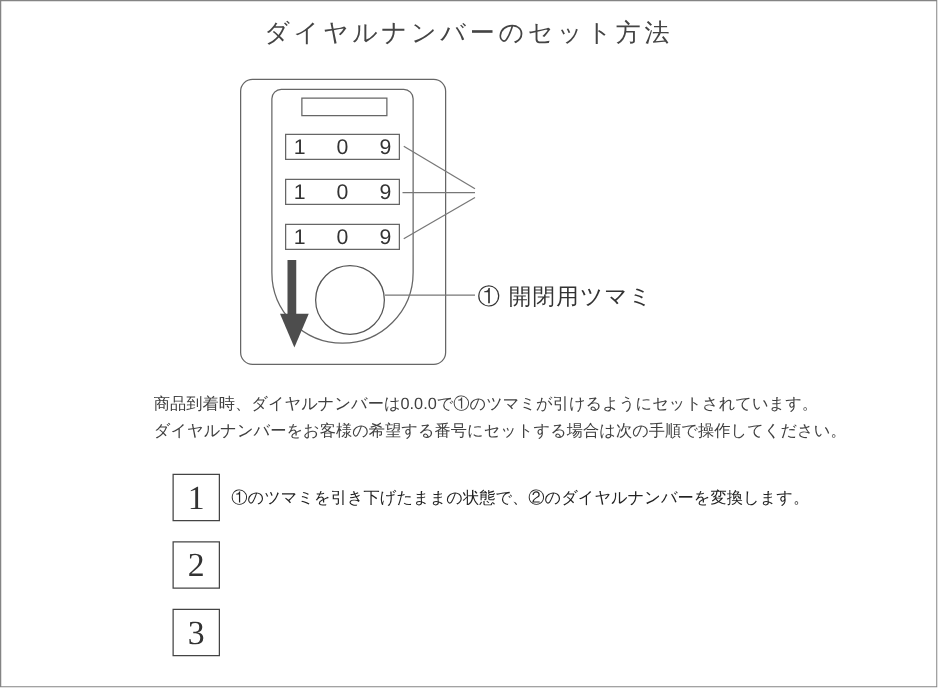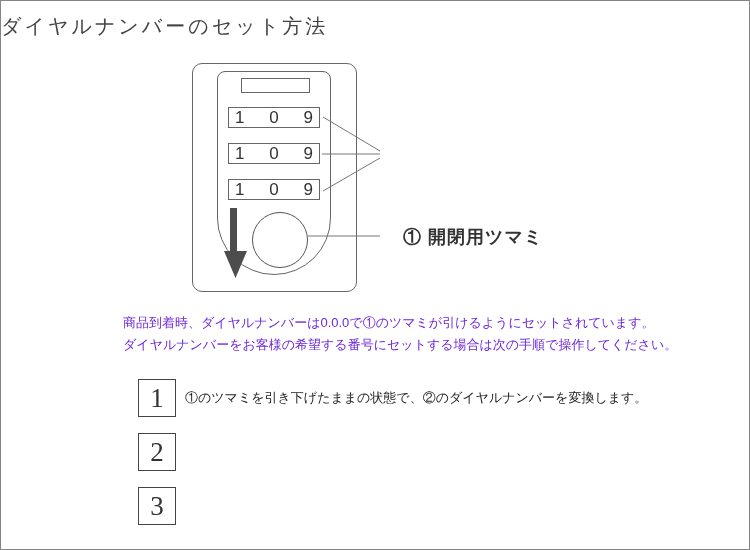--- a/index.html
+++ b/index.html
@@ -13,21 +13,21 @@
     font-family: "Liberation Sans", sans-serif;
     color: #333333;
     overflow: hidden;
   }
   .title {
     position: absolute;
     top: 12px;
     left: 0;
     width: 100%;
     margin: 0;
-    text-align: left;
+    text-align: center;
     font-size: 20px;
     font-weight: normal;
     letter-spacing: 3px;
     color: #444444;
   }
   
   .lock-body {
     position: absolute;
     left: 191px; top: 62px;
     width: 163px; height: 227px;
@@ -85,28 +85,28 @@
     pointer-events: none;
   }
   .part-label {
     position: absolute;
     font-size: 18px;
     letter-spacing: 1px;
     color: #333333;
     white-space: nowrap;
   }
   .label-dial { left: 381px; top: 142px; }
-  .label-knob { left: 402px; top: 224px; font-weight: bold; }
+  .label-knob { left: 381px; top: 224px; }
   
   .intro {
     position: absolute;
     left: 122px; top: 311px;
     font-size: 13px;
     line-height: 22px;
-    color: #6d28d9;
+    color: #404040;
     white-space: nowrap;
   }
   
   .step {
     position: absolute;
     left: 137px;
     height: 38px;
     display: flex;
     align-items: center;
   }

